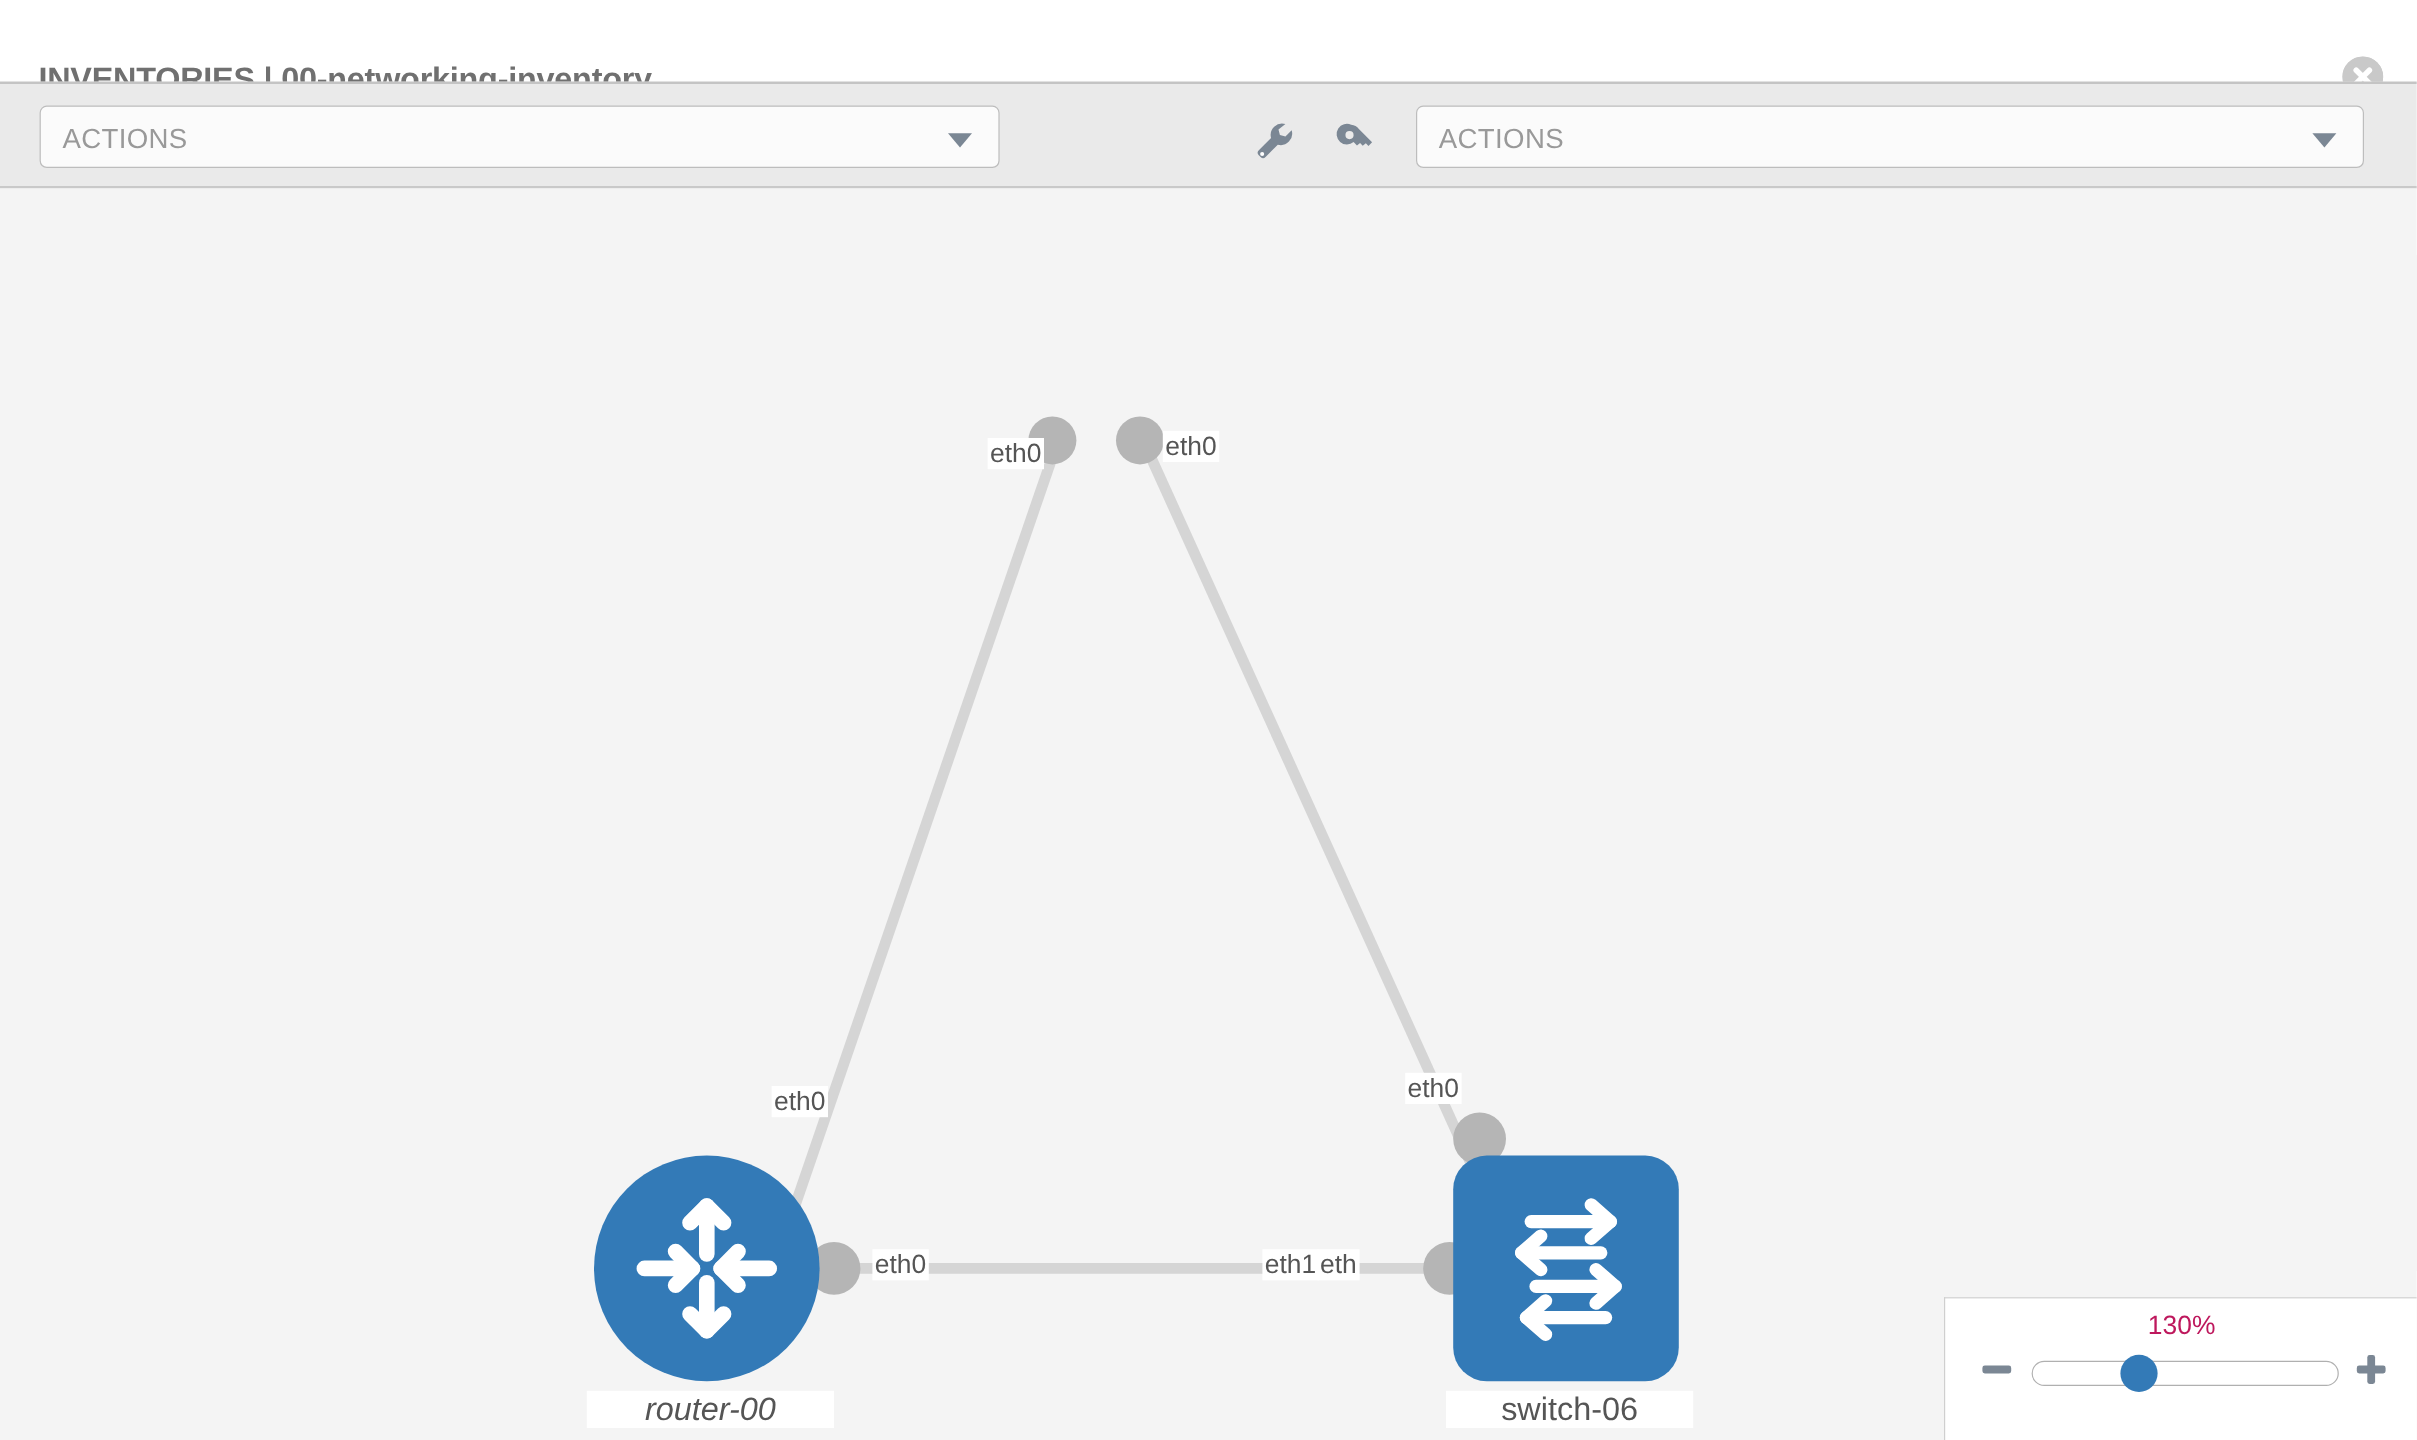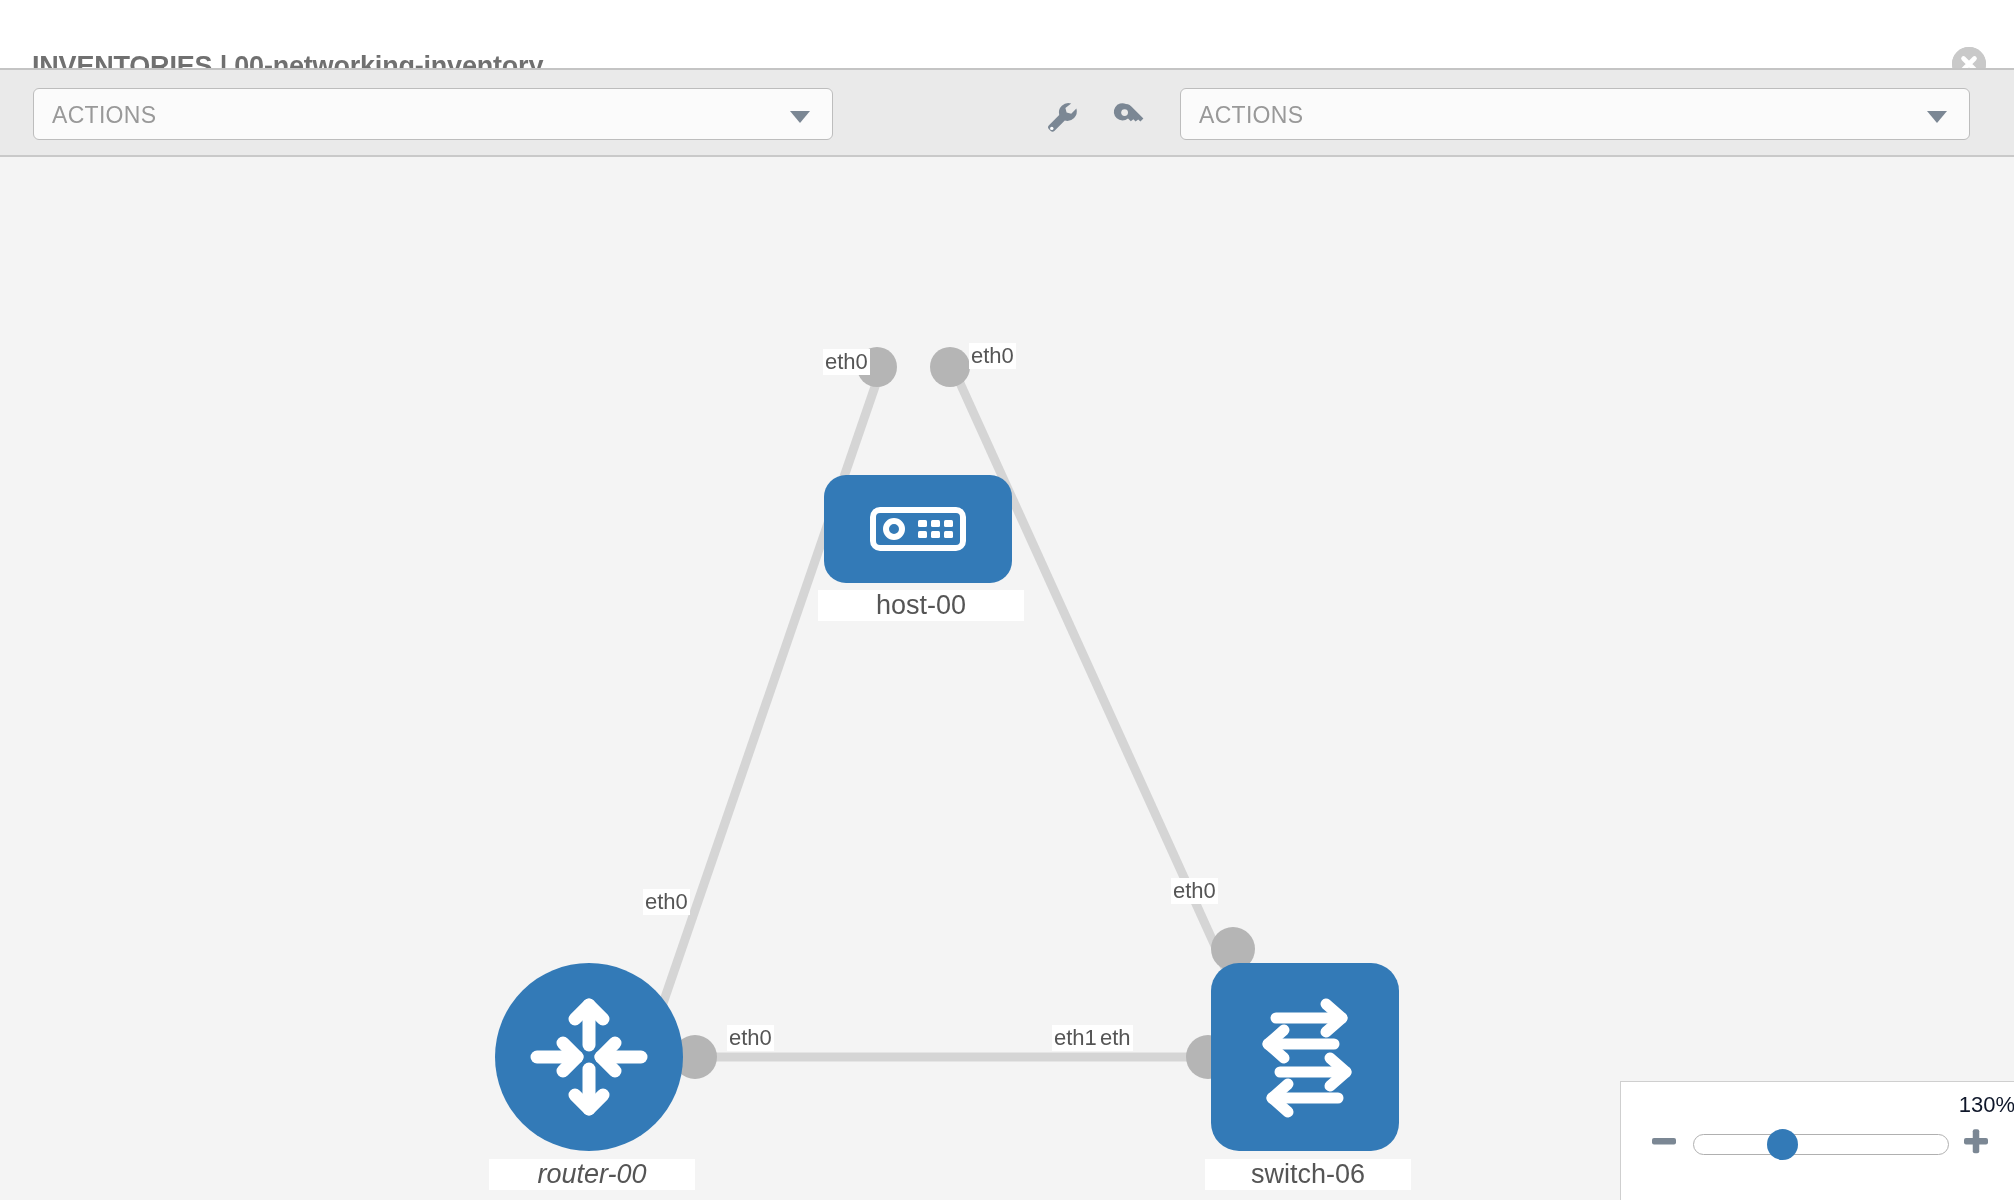--- a/index.html
+++ b/index.html
@@ -213,43 +213,44 @@
 
   
   .iface-label {
     position: absolute;
     font-size: 22px;
     color: #555555;
     background: #ffffff;
     padding: 0 2px;
     white-space: nowrap;
     cursor: pointer;
+    margin-top: 16px;
   }
 
   
   .zoom-panel {
     position: absolute;
     left: 1620px;
     top: 1081px;
     width: 394px;
     height: 119px;
     background: #ffffff;
     border: 1px solid #cfcfcf;
     border-right: none;
     border-bottom: none;
     box-sizing: border-box;
   }
   .zoom-value {
     position: absolute;
     top: 10px;
     left: 0;
     width: 394px;
-    text-align: right;
+    text-align: center;
     font-size: 22px;
-    color: #0f172a;
+    color: #be185d;
   }
   .zoom-minus, .zoom-plus {
     position: absolute;
     top: 44px;
     width: 30px;
     height: 30px;
     cursor: pointer;
   }
   .zoom-minus { left: 28px; }
   .zoom-plus  { left: 340px; }
@@ -333,37 +334,20 @@
 
       <line x1="672" y1="900" x2="1235" y2="900" stroke="#d5d5d5" stroke-width="9"></line>
     </svg>
 
     <div class="nub" style="left:857px;  top:190px;  width:40px; height:40px;"></div>
     <div class="nub" style="left:930px;  top:190px;  width:40px; height:40px;"></div>
     <div class="nub" style="left:673px;  top:878px;  width:44px; height:44px;"></div>
     <div class="nub" style="left:1186px; top:878px;  width:44px; height:44px;"></div>
     <div class="nub" style="left:1211px; top:770px;  width:44px; height:44px;"></div>
 
-    <div class="node" id="node-host">
-      <div class="node-shape">
-        <svg width="96" height="54" viewBox="0 0 96 54" aria-hidden="true">
-          <rect x="3" y="8" width="90" height="38" rx="7" ry="7" fill="none" stroke="#ffffff" stroke-width="6"></rect>
-          <circle cx="24" cy="27" r="8" fill="none" stroke="#ffffff" stroke-width="6"></circle>
-          <g fill="#ffffff">
-            <rect x="48" y="18" width="9" height="7" rx="1.5"></rect>
-            <rect x="61" y="18" width="9" height="7" rx="1.5"></rect>
-            <rect x="74" y="18" width="9" height="7" rx="1.5"></rect>
-            <rect x="48" y="29" width="9" height="7" rx="1.5"></rect>
-            <rect x="61" y="29" width="9" height="7" rx="1.5"></rect>
-            <rect x="74" y="29" width="9" height="7" rx="1.5"></rect>
-          </g>
-        </svg>
-      </div>
-      <div class="node-label">host-00</div>
-    </div>
 
     <div class="node" id="node-router">
       <div class="node-shape">
         <svg width="128" height="128" viewBox="0 0 128 128" aria-hidden="true">
           <g stroke="#ffffff" stroke-width="13" stroke-linecap="round" stroke-linejoin="round" fill="none">
 
             <line x1="64" y1="12" x2="64" y2="52"></line>
             <polyline points="50,26 64,12 78,26"></polyline>
 
             <line x1="64" y1="116" x2="64" y2="76"></line>

